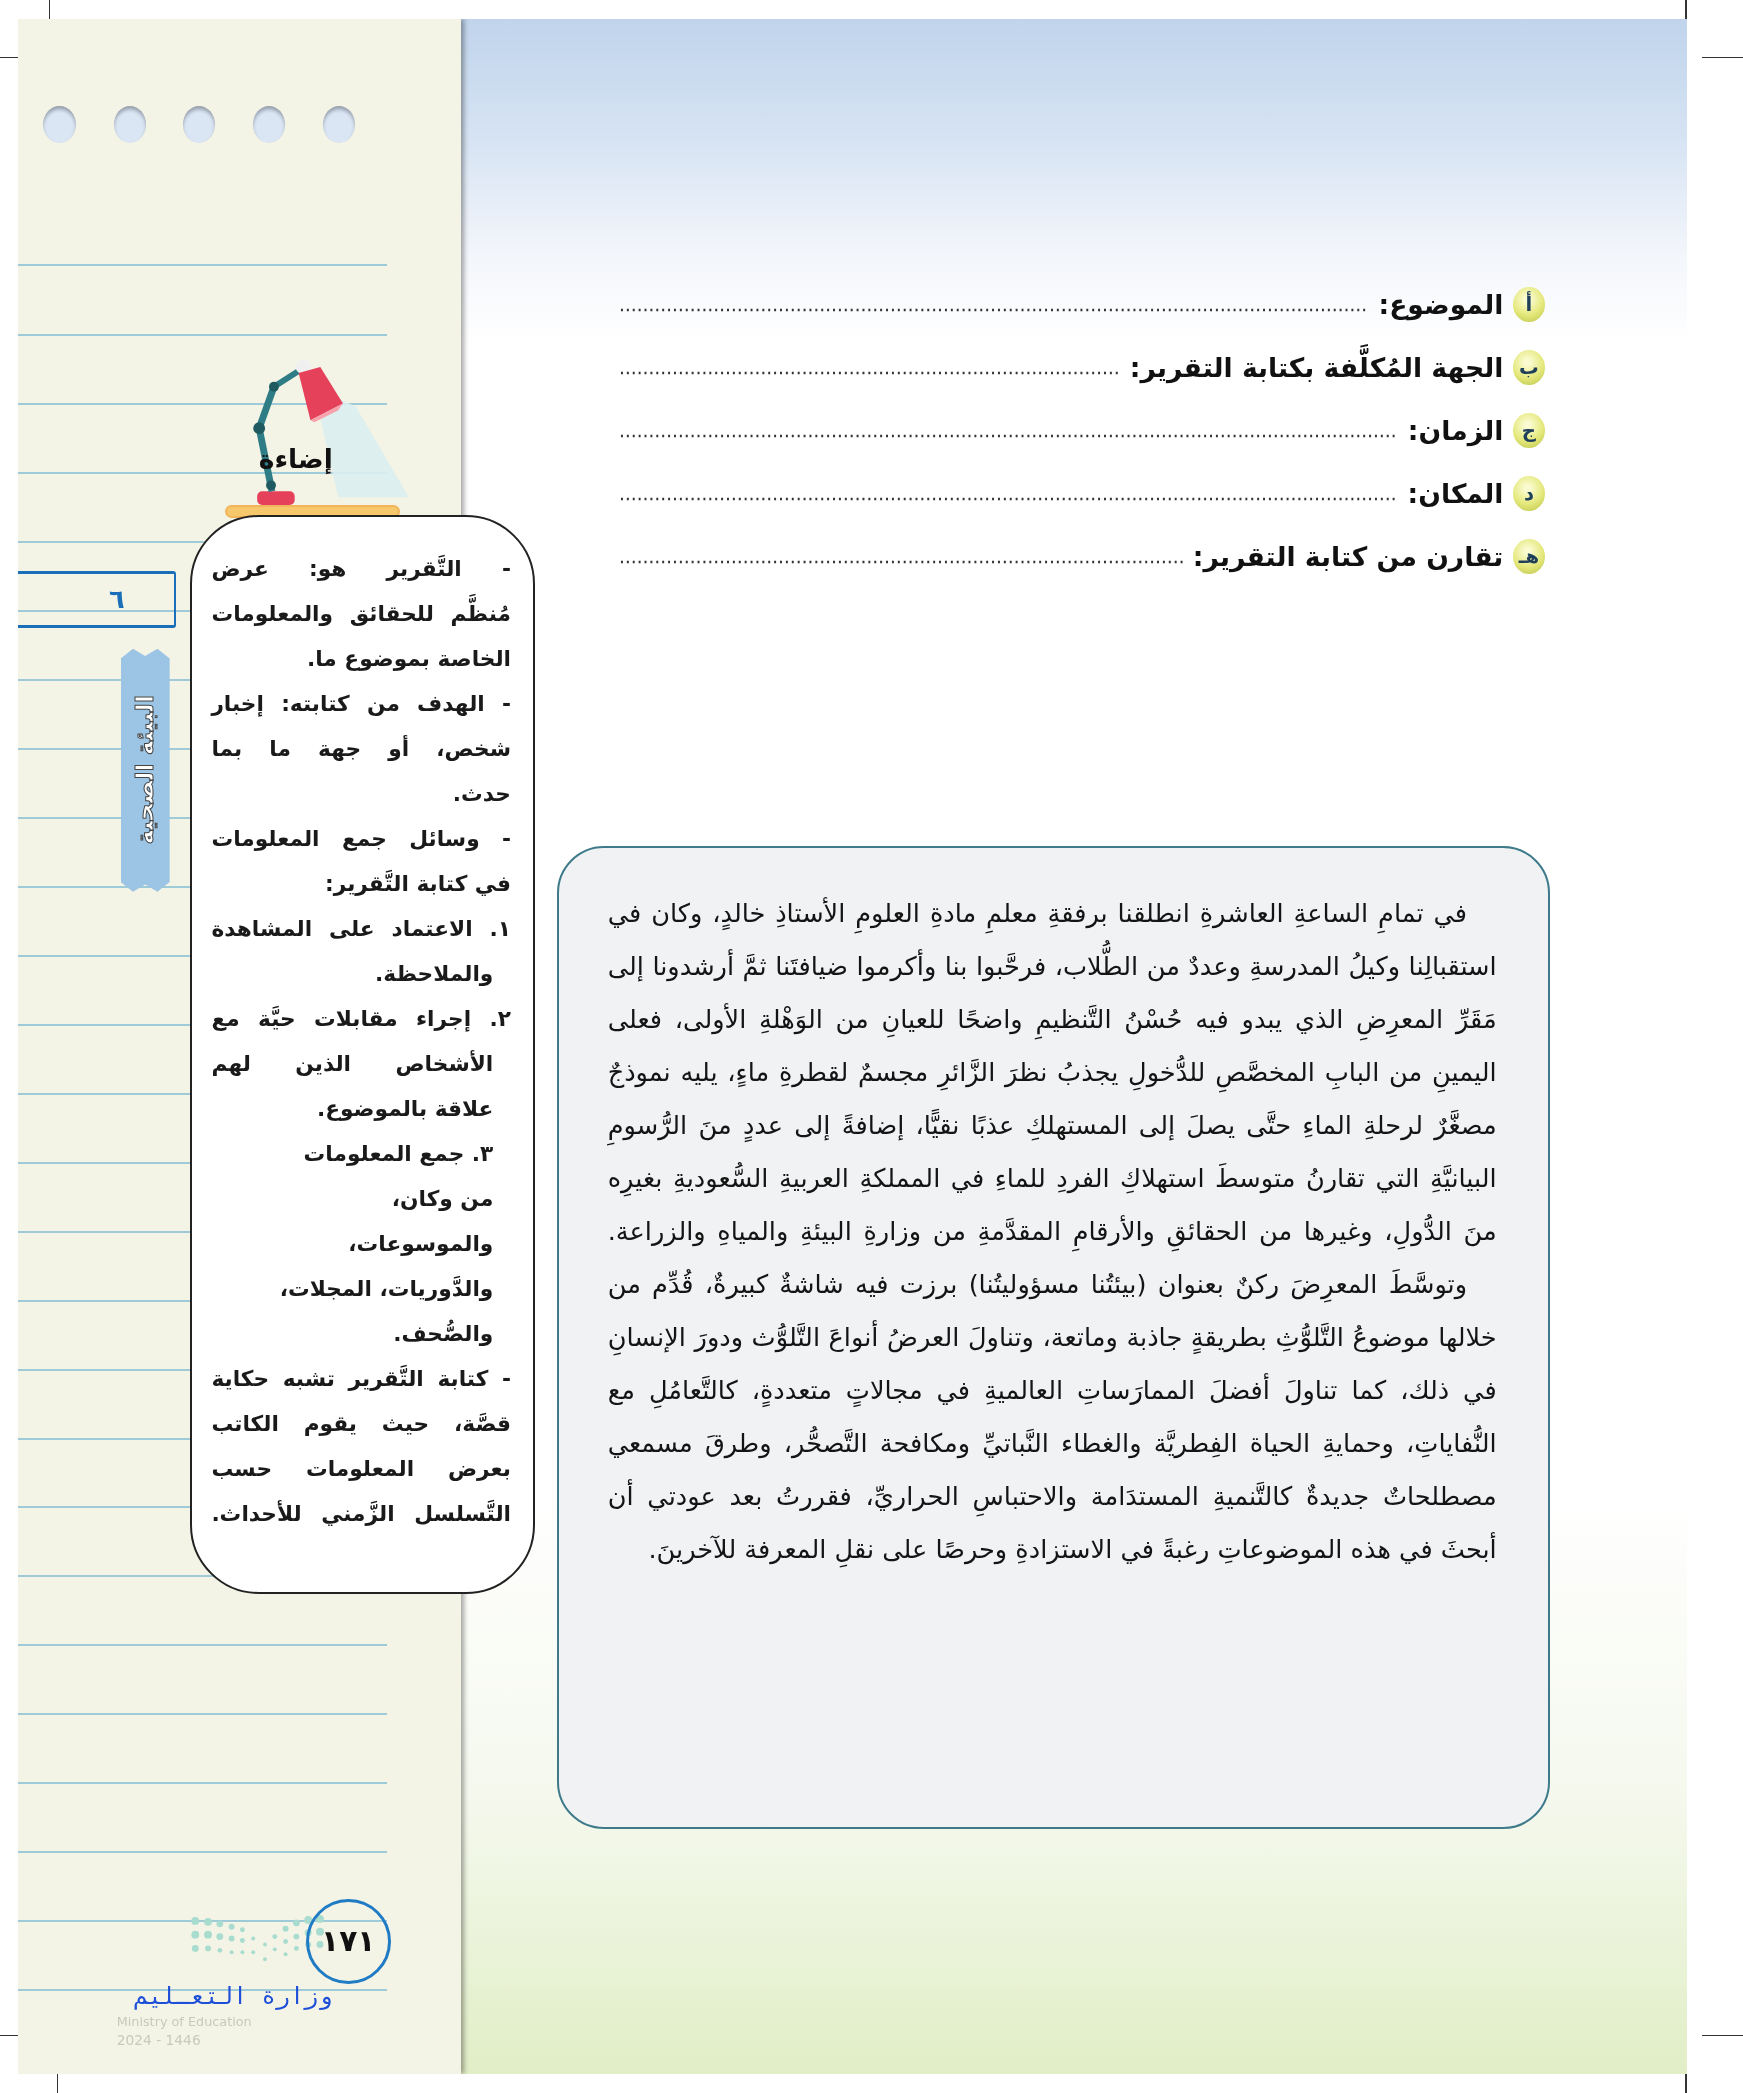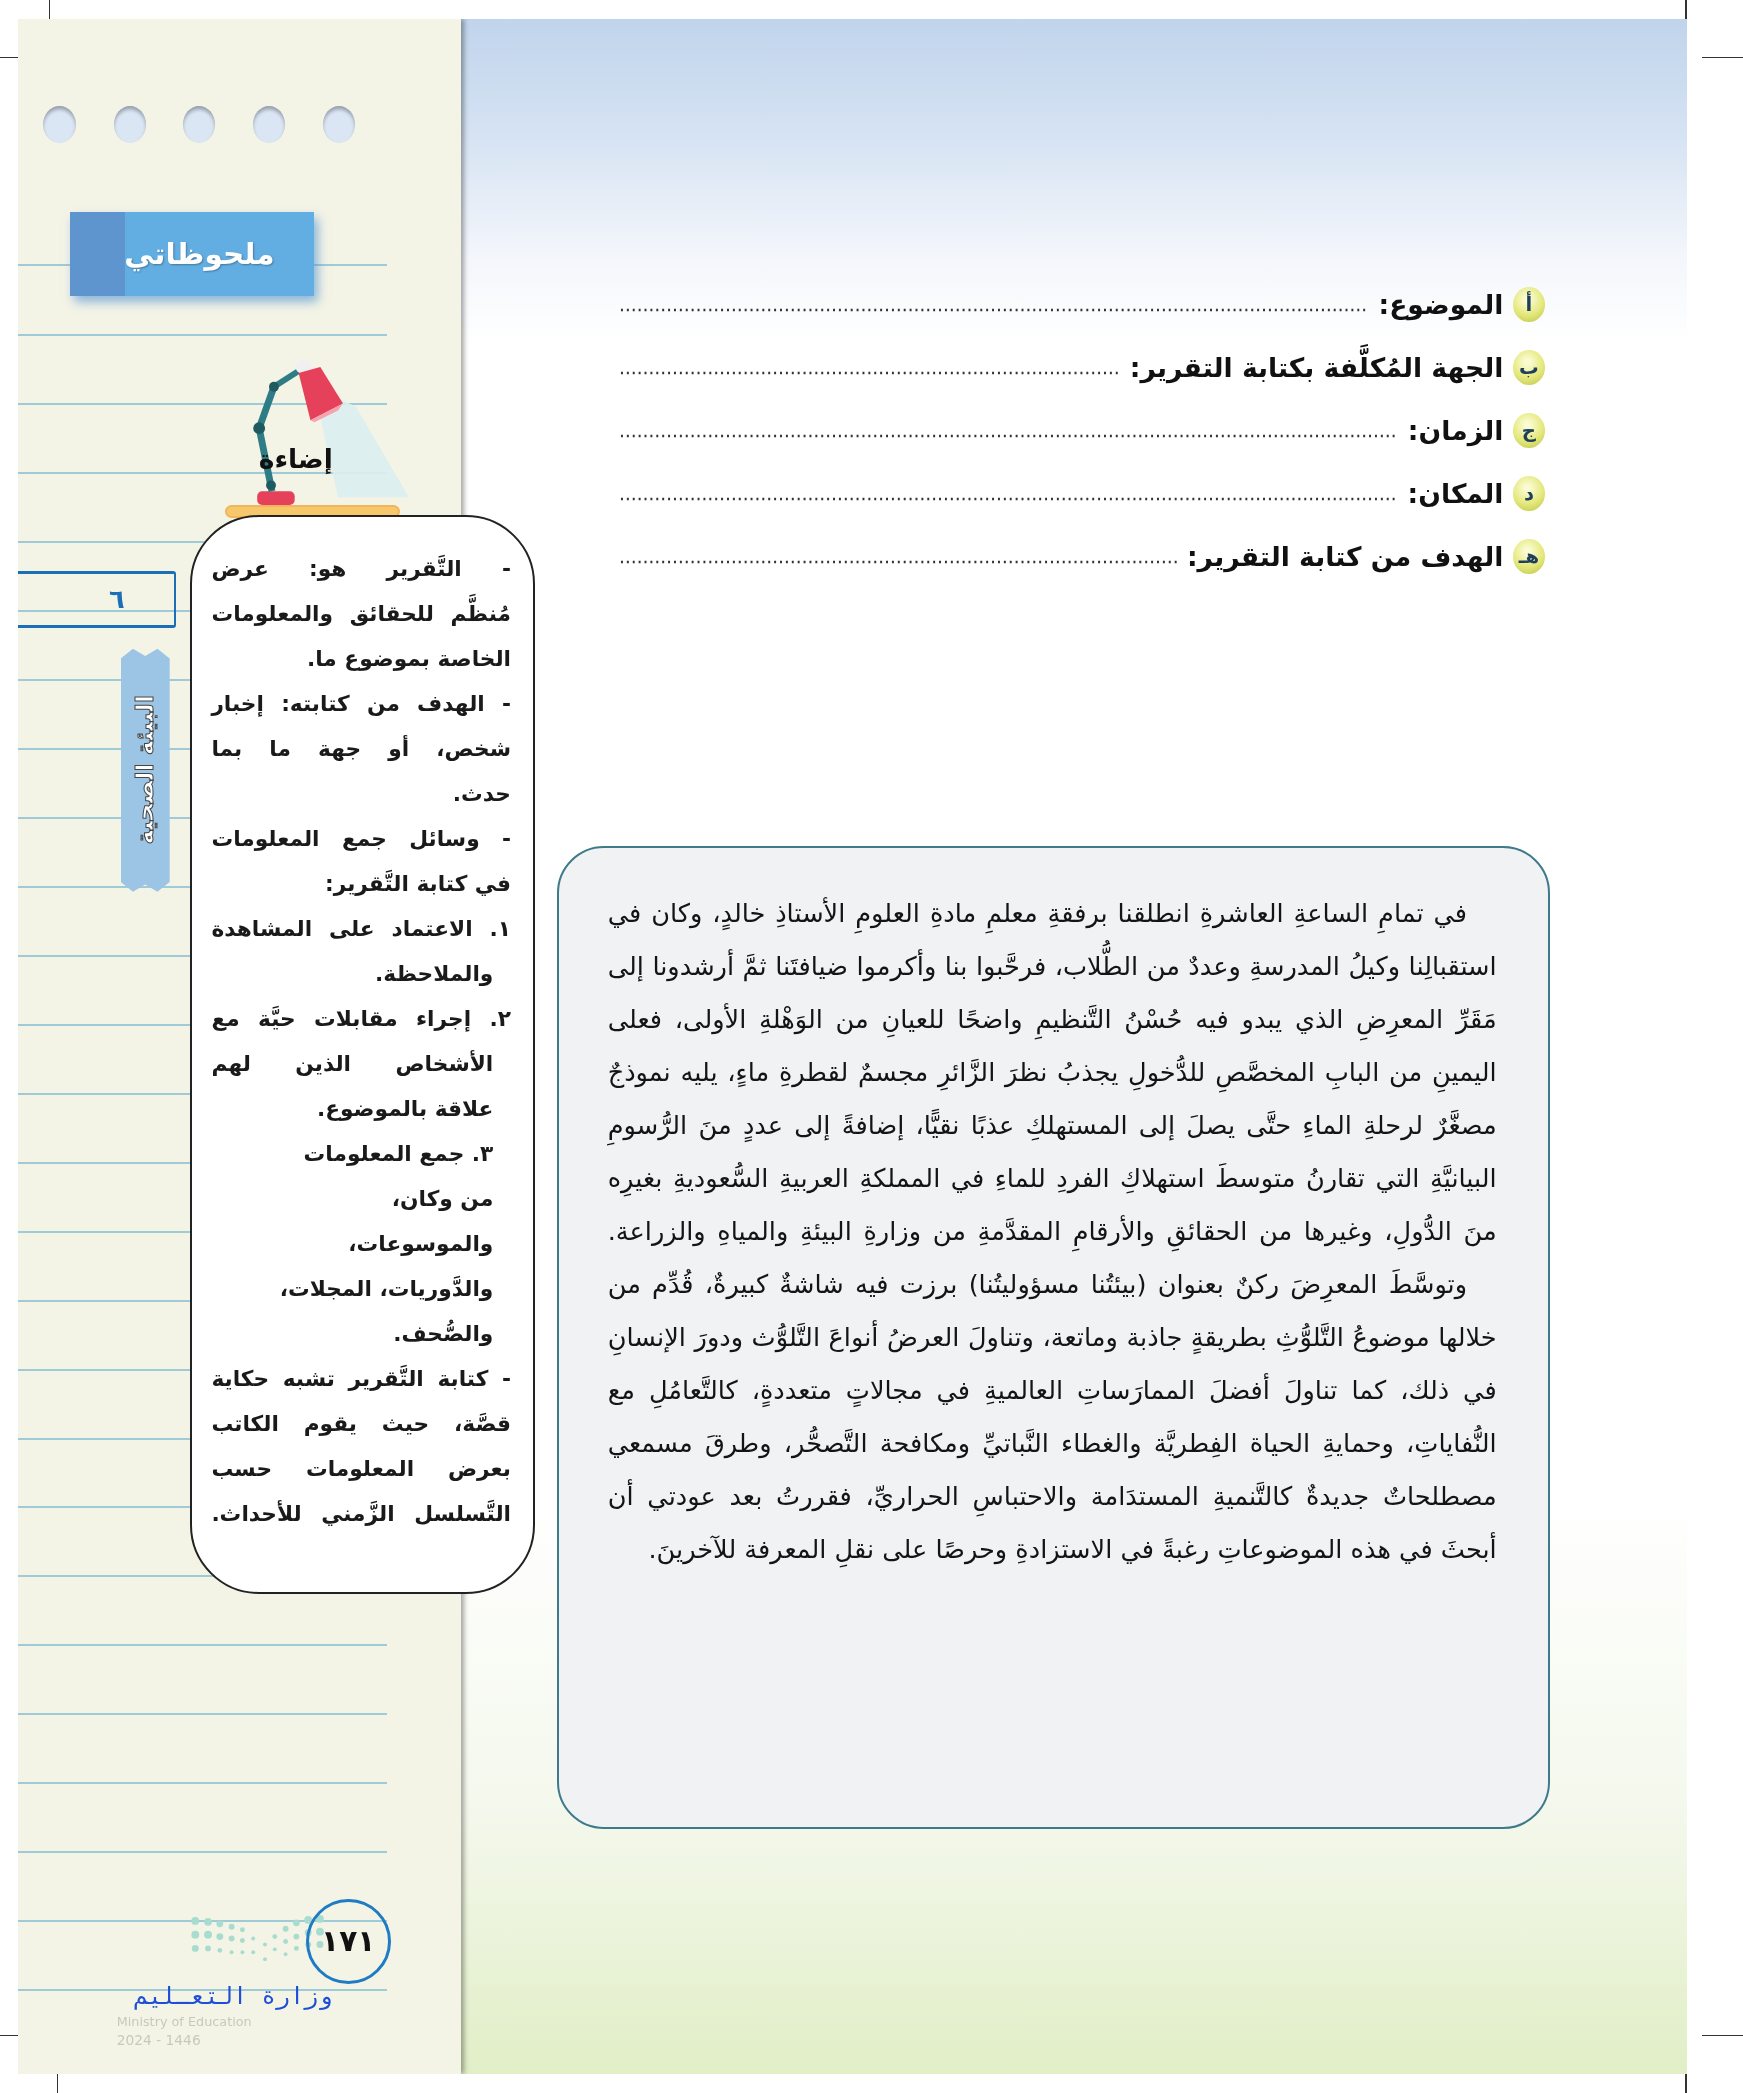--- a/index.html
+++ b/index.html
@@ -181,23 +181,20 @@
     <div class="ruled-line" style="top:1419px;"></div>
     <div class="ruled-line" style="top:1487px;"></div>
     <div class="ruled-line" style="top:1556px;"></div>
     <div class="ruled-line" style="top:1625px;"></div>
     <div class="ruled-line" style="top:1694px;"></div>
     <div class="ruled-line" style="top:1763px;"></div>
     <div class="ruled-line" style="top:1832px;"></div>
     <div class="ruled-line" style="top:1901px;"></div>
     <div class="ruled-line" style="top:1970px;"></div>
 
-    <div class="notes-tab">
-      <span>ملحوظاتي</span>
-    </div>
 
     <svg class="lamp" viewBox="0 0 215 160">
       <polygon points="115,28 158,48 212,140 140,140" fill="#dbeef0" opacity="0.9"></polygon>
       <rect x="58" y="134" width="38" height="14" rx="5" fill="#e5415a"></rect>
       <line x1="73" y1="134" x2="60" y2="70" stroke="#2e7c85" stroke-width="7"></line>
       <line x1="60" y1="70" x2="75" y2="28" stroke="#2e7c85" stroke-width="7"></line>
       <line x1="75" y1="28" x2="100" y2="12" stroke="#2e7c85" stroke-width="6"></line>
       <circle cx="60" cy="70" r="6" fill="#1f5a60"></circle>
       <circle cx="75" cy="28" r="5" fill="#1f5a60"></circle>
       <circle cx="72" cy="128" r="5" fill="#1f5a60"></circle>
@@ -301,21 +298,21 @@
       <span class="fill-label">الزمان:</span>
       <span class="fill-dots"></span>
     </div>
     <div class="fill-item">
       <span class="badge">د</span>
       <span class="fill-label">المكان:</span>
       <span class="fill-dots"></span>
     </div>
     <div class="fill-item">
       <span class="badge">هـ</span>
-      <span class="fill-label">الهدف من كتابة التقرير:</span>
+      <span class="fill-label">تقارن من كتابة التقرير:</span>
       <span class="fill-dots" style="margin-left:0;"></span>
     </div>
   </div>
 
 
   <div class="passage">
     <p class="first">في تمامِ الساعةِ العاشرةِ انطلقنا برفقةِ معلمِ مادةِ العلومِ الأستاذِ خالدٍ، وكان في استقبالِنا وكيلُ المدرسةِ وعددٌ من الطُّلاب، فرحَّبوا بنا وأكرموا ضيافتَنا ثمَّ أرشدونا إلى مَقَرِّ المعرِضِ الذي يبدو فيه حُسْنُ التَّنظيمِ واضحًا للعيانِ من الوَهْلةِ الأولى، فعلى اليمينِ من البابِ المخصَّصِ للدُّخولِ يجذبُ نظرَ الزَّائرِ مجسمٌ لقطرةِ ماءٍ، يليه نموذجٌ مصغَّرٌ لرحلةِ الماءِ حتَّى يصلَ إلى المستهلكِ عذبًا نقيًّا، إضافةً إلى عددٍ منَ الرُّسومِ البيانيَّةِ التي تقارنُ متوسطَ استهلاكِ الفردِ للماءِ في المملكةِ العربيةِ السُّعوديةِ بغيرِه منَ الدُّولِ، وغيرها من الحقائقِ والأرقامِ المقدَّمةِ من وزارةِ البيئةِ والمياهِ والزراعة.</p>
     <p class="first last">وتوسَّطَ المعرِضَ ركنٌ بعنوان (بيئتُنا مسؤوليتُنا) برزت فيه شاشةٌ كبيرةٌ، قُدِّم من خلالها موضوعُ التَّلوُّثِ بطريقةٍ جاذبة وماتعة، وتناولَ العرضُ أنواعَ التَّلوُّث ودورَ الإنسانِ في ذلك، كما تناولَ أفضلَ الممارَساتِ العالميةِ في مجالاتٍ متعددةٍ، كالتَّعامُلِ مع النُّفاياتِ، وحمايةِ الحياة الفِطريَّة والغطاء النَّباتيِّ ومكافحة التَّصحُّر، وطرقَ مسمعي مصطلحاتٌ جديدةٌ كالتَّنميةِ المستدَامة والاحتباسِ الحراريِّ، فقررتُ بعد عودتي أن أبحثَ في هذه الموضوعاتِ رغبةً في الاستزادةِ وحرصًا على نقلِ المعرفة للآخرينَ.</p>
   </div>
 

